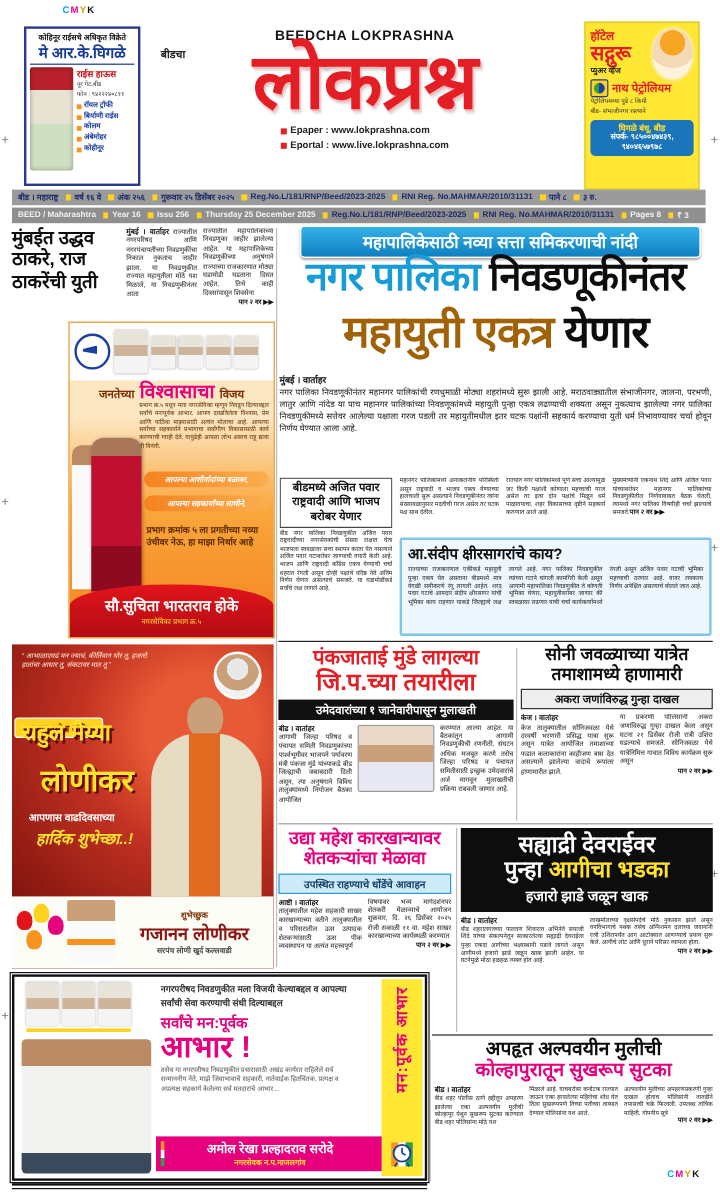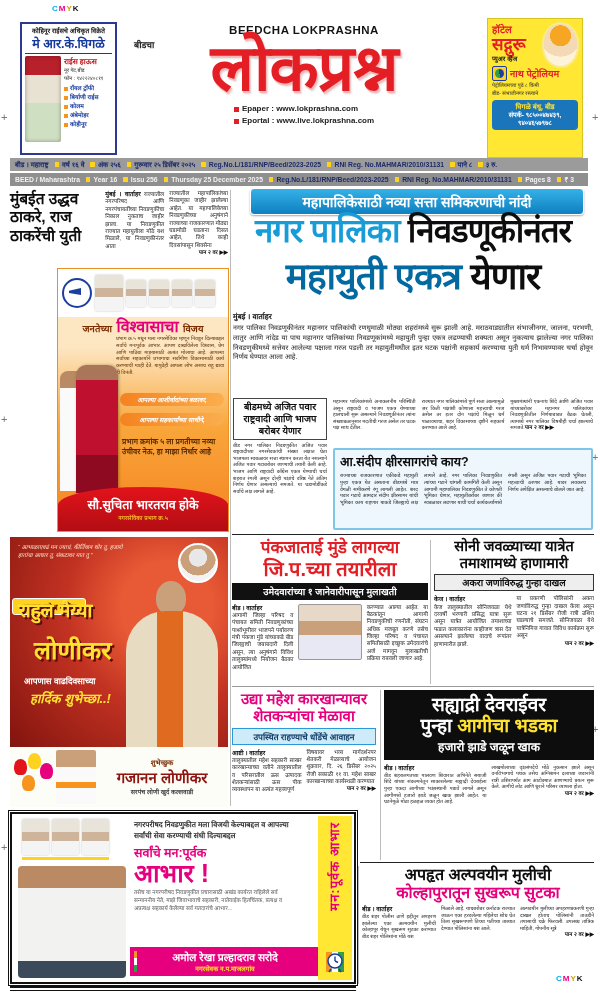--- a/index.html
+++ b/index.html
@@ -142,21 +142,21 @@
   .adR-strip{position:absolute;right:2px;top:2px;bottom:2px;width:34px;background:#ffe733;display:flex;
     flex-direction:column;align-items:center;justify-content:space-between;padding:6px 0;box-sizing:border-box;}
   .adR-striptxt{writing-mode:vertical-rl;transform:rotate(180deg);font-size:13px;font-weight:bold;color:#e6007e;letter-spacing:1px;}
 
   
   .kicker{left:250px;top:188px;width:332px;height:25px;background:linear-gradient(180deg,#35b1e8,#0e7fc0);
     border:1px solid #fff;border-radius:4px;box-shadow:0 1px 2px rgba(0,0,0,.35);
     color:#fff;font-size:14px;font-weight:bold;display:flex;align-items:center;justify-content:center;}
   .lead-h1{left:232px;top:214px;width:362px;text-align:center;font-size:33px;font-weight:bold;letter-spacing:-1px;line-height:1.05;}
   .lead-h2{left:232px;top:258px;width:362px;text-align:center;font-size:37px;font-weight:bold;letter-spacing:-1px;line-height:1.05;}
-  .blue{color:#189cd8;} .red{color:#0369a1;margin-top:19px;} .blk{color:#0d0d0d;} .mag{color:#e6007e;}
+  .blue{color:#189cd8;} .red{color:#a16207;margin-top:19px;} .blk{color:#0d0d0d;} .mag{color:#e6007e;}
   .lead-body{left:233px;top:312px;width:360px;}
   .lead-intro{font-size:7px;line-height:1.42;color:#1a1a1a;text-align:justify;}
   .lead-cols{left:233px;top:398px;width:360px;height:132px;display:flex;gap:6px;}
   .lc1{width:94px;flex:none;}
   .subbox{border:1.5px solid #444;padding:2px 3px;font-size:9.5px;font-weight:bold;text-align:center;line-height:1.25;background:#fff;}
   .lc-right{flex:1;display:flex;flex-direction:column;gap:4px;}
   .lc-strip{display:flex;gap:6px;height:46px;overflow:hidden;}
   .lc-strip>div{flex:1;}
   .ksbox{flex:1;background:#eef7fd;border:2px solid #7ec5e8;border-radius:2px;padding:3px 5px;box-sizing:border-box;overflow:hidden;}
   .ks-title{font-size:12.5px;font-weight:bold;color:#0d0d0d;margin-bottom:2px;}

